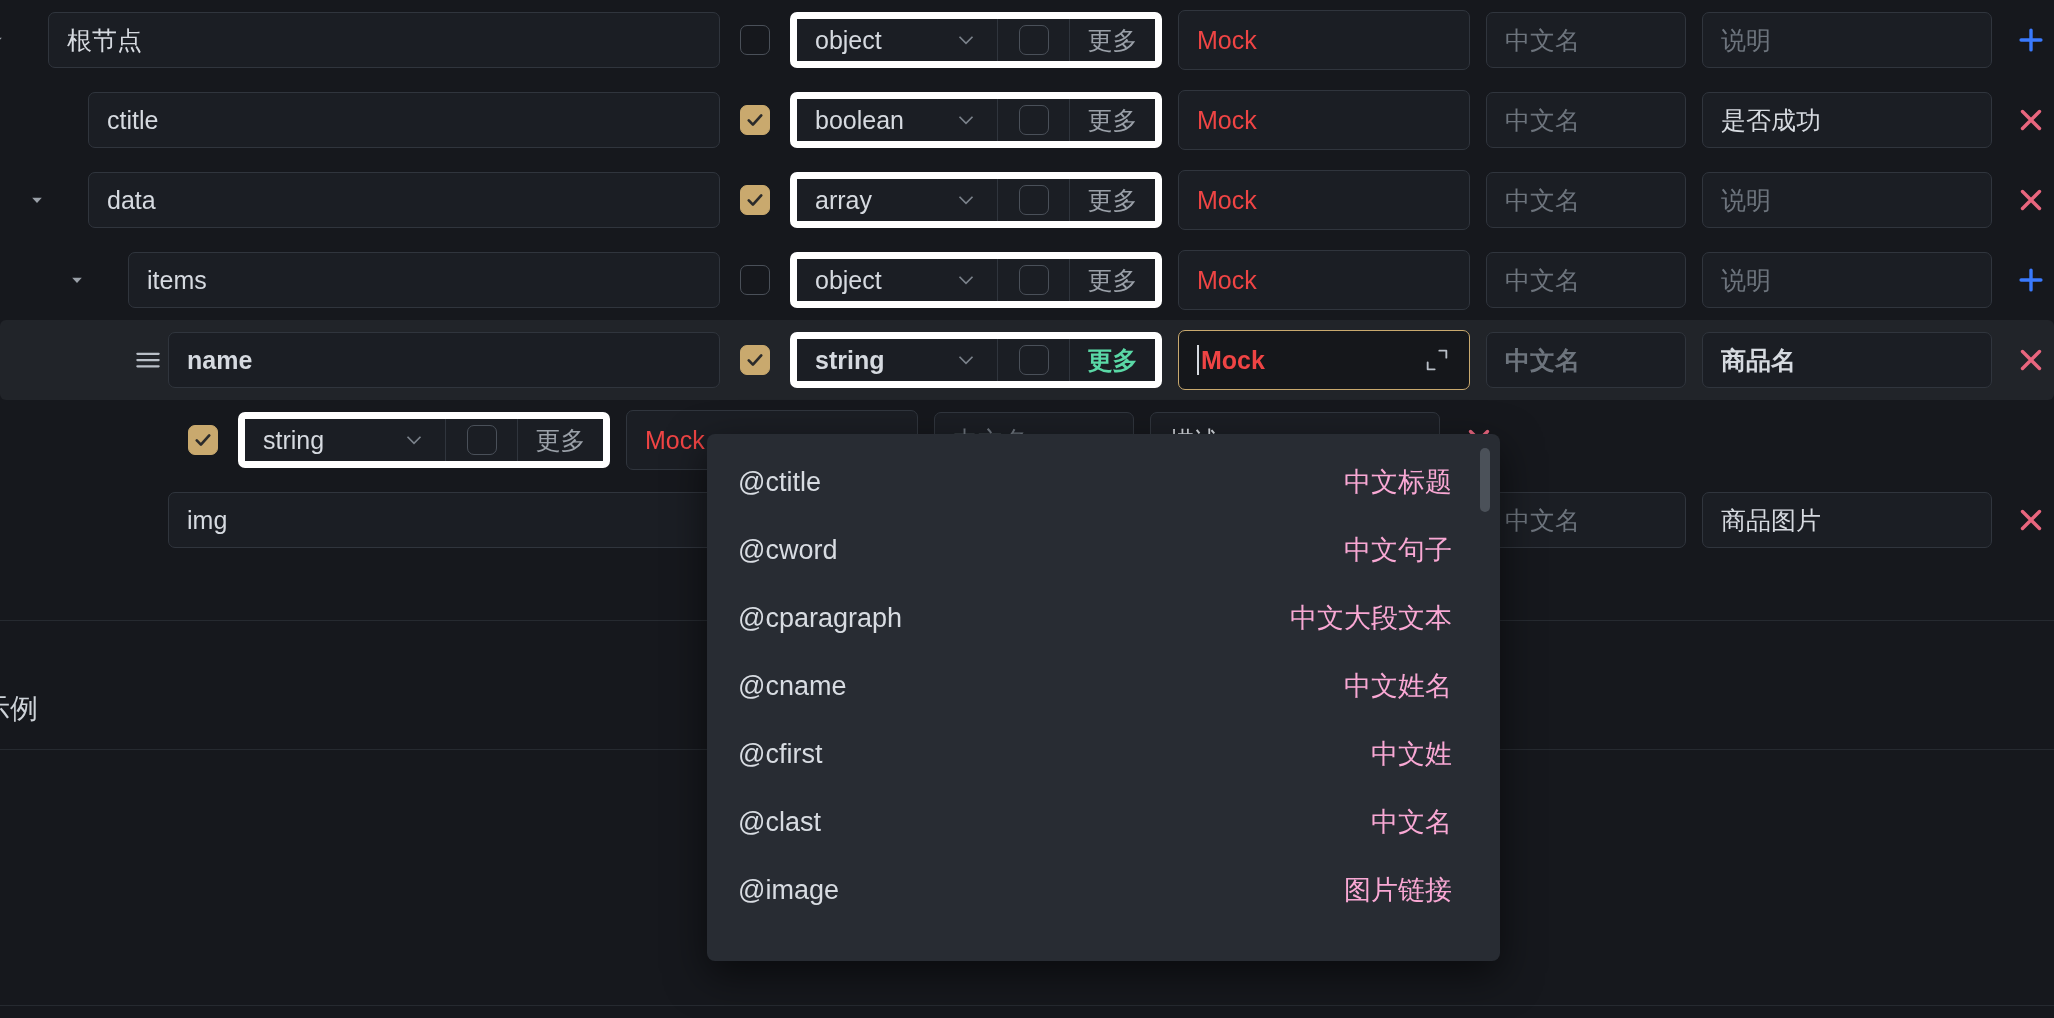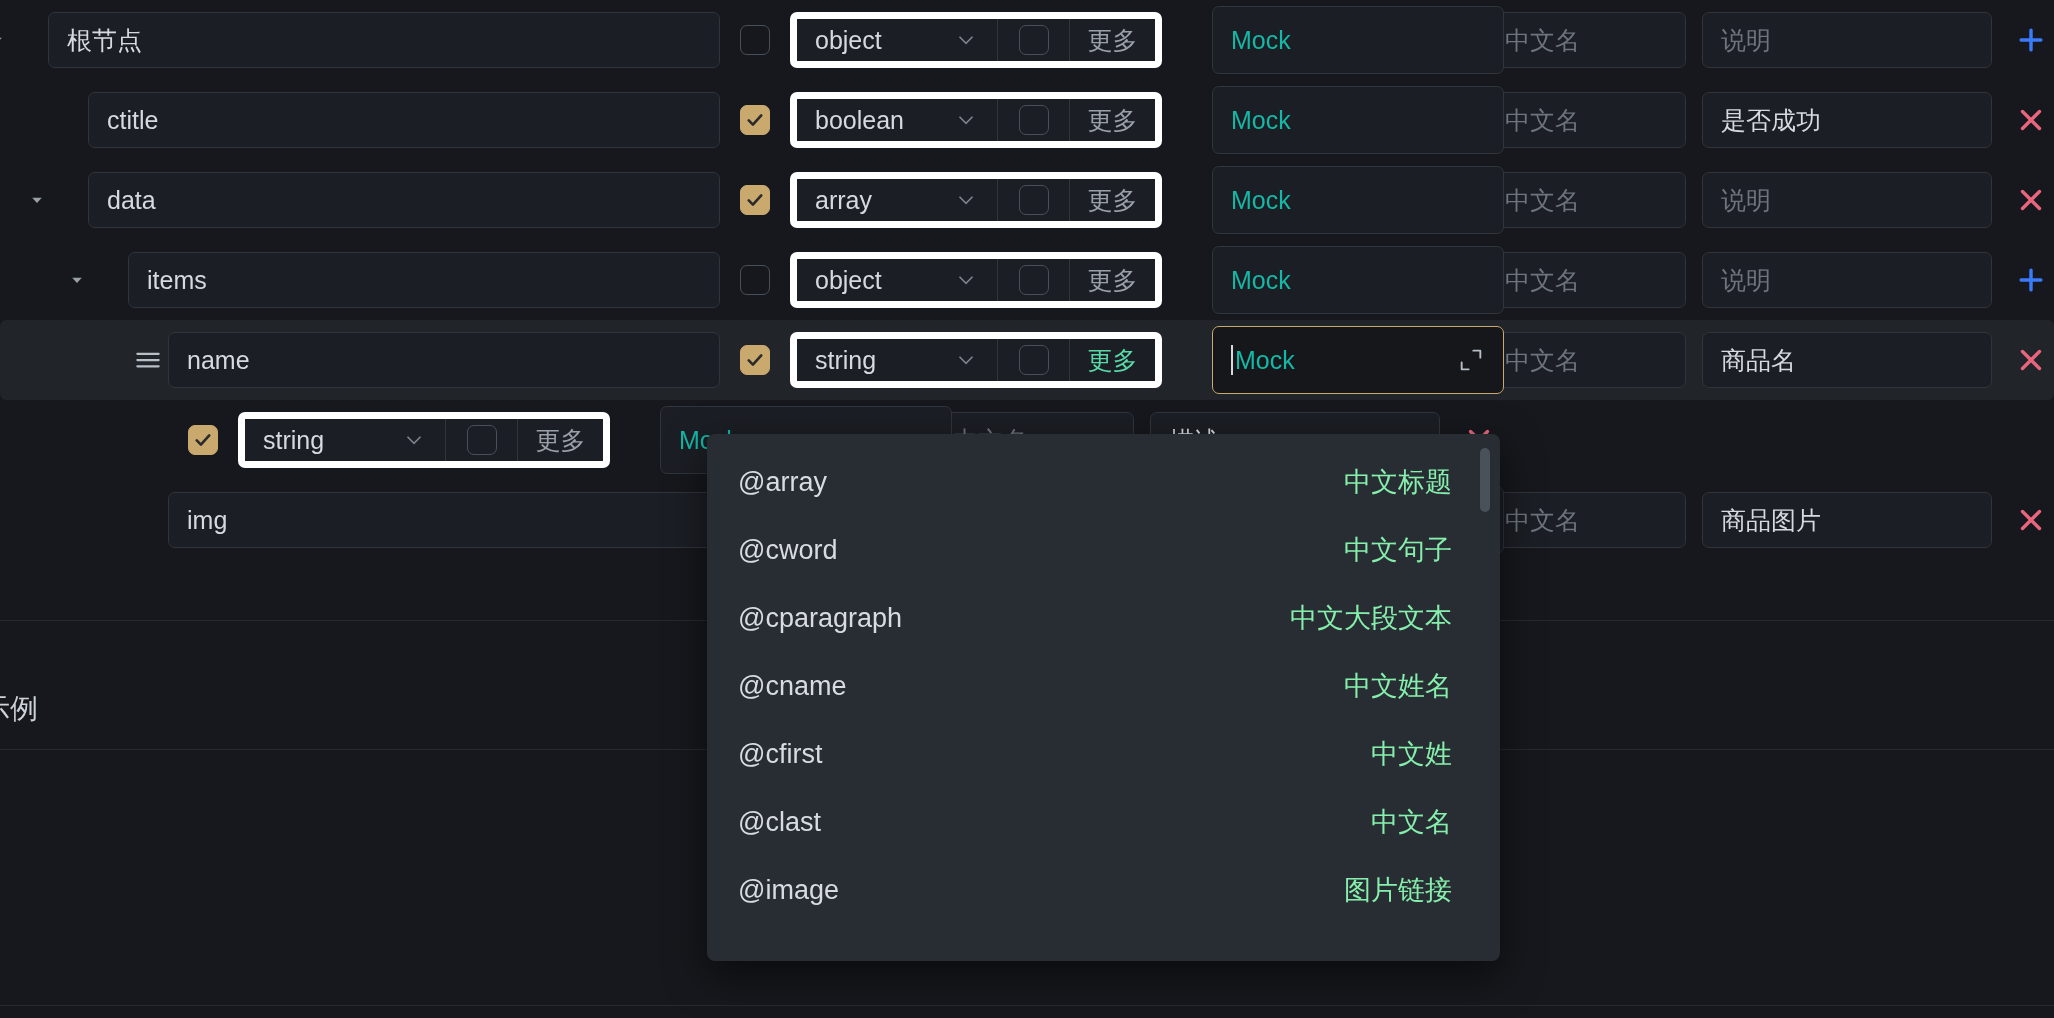--- a/index.html
+++ b/index.html
@@ -14,21 +14,21 @@
   
   .schema { position: absolute; left: 0; top: 0; width: 2054px; }
   .row {
     position: relative;
     display: flex;
     align-items: center;
     height: 80px;
     padding: 0 0 0 0;
     background: transparent;
   }
-  .row.highlight { background: #212429; border-radius: 6px; }
+  .row.highlight { background: #212429; border-radius: 6px; font-weight: bold; }
 
   
   .gutter { display: flex; align-items: center; height: 100%; flex: 0 0 auto; }
   .caret {
     width: 22px; height: 100%;
     display: flex; align-items: center; justify-content: center;
     color: #9aa0a8;
     flex: 0 0 22px;
   }
   .caret.empty { visibility: hidden; }
@@ -93,27 +93,27 @@
     flex: 0 0 86px; height: 100%;
     border-left: 1px solid #30353d;
     display: flex; align-items: center; justify-content: center;
     font-size: 25px; color: #9aa0a8;
     cursor: pointer;
   }
   .more-btn.active { color: #5ad8a6; }
 
   .mock-cell { flex: 0 0 292px; margin-left: 16px; position: relative; }
   .mock-field {
-    width: 100%; height: 68px;
+    width: 100%; height: 60px;
     background: #1b1e24;
     border: 1px solid #30353d;
     border-radius: 7px;
     display: flex; align-items: center; justify-content: space-between;
     padding: 0 18px;
-    font-size: 25px; color: #14b8a6; margin-left: 34px;
+    font-size: 25px; color: #ef4444;
   }
   .mock-field.focused {
     border-color: #c9a96e;
     background: #15171b;
   }
   .caret-bar {
     width: 2px; height: 30px; background: #d6dae0;
     margin-right: 2px; flex: 0 0 2px;
   }
   .expand-ico { color: #b9bfc7; display:flex; }
@@ -149,21 +149,21 @@
   .dd-list { position: relative; width: 100%; height: 100%; padding-top: 14px; }
   .dd-item {
     display: flex; align-items: center; justify-content: space-between;
     height: 68px;
     padding: 0 48px 0 31px;
     font-size: 27px;
     color: #d8dce2;
     cursor: pointer;
   }
   .dd-key { white-space: nowrap; }
-  .dd-val { white-space: nowrap; color: #86efac; }
+  .dd-val { white-space: nowrap; color: #f9a8d4; }
   .dd-scrollbar {
     position: absolute; top: 14px; right: 10px;
     width: 10px; height: 499px;
     background: transparent; border-radius: 5px;
   }
   .dd-thumb {
     position: absolute; top: 0; left: 0;
     width: 10px; height: 64px;
     background: #4b5159; border-radius: 5px;
   }
@@ -565,21 +565,21 @@
     </div>
 
   <div class="divider" style="top:620px;"></div>
   <div class="example-label" style="left:-18px; top:690px;">示例</div>
   <div class="divider" style="top:749px;"></div>
   <div class="divider" style="top:1005px;"></div>
 
   <div class="dropdown" id="mock-dropdown">
     <div class="dd-list" id="dd-list">
         <div class="dd-item">
-          <span class="dd-key">@array</span>
+          <span class="dd-key">@ctitle</span>
           <span class="dd-val">中文标题</span>
         </div>
         <div class="dd-item">
           <span class="dd-key">@cword</span>
           <span class="dd-val">中文句子</span>
         </div>
         <div class="dd-item">
           <span class="dd-key">@cparagraph</span>
           <span class="dd-val">中文大段文本</span>
         </div>

